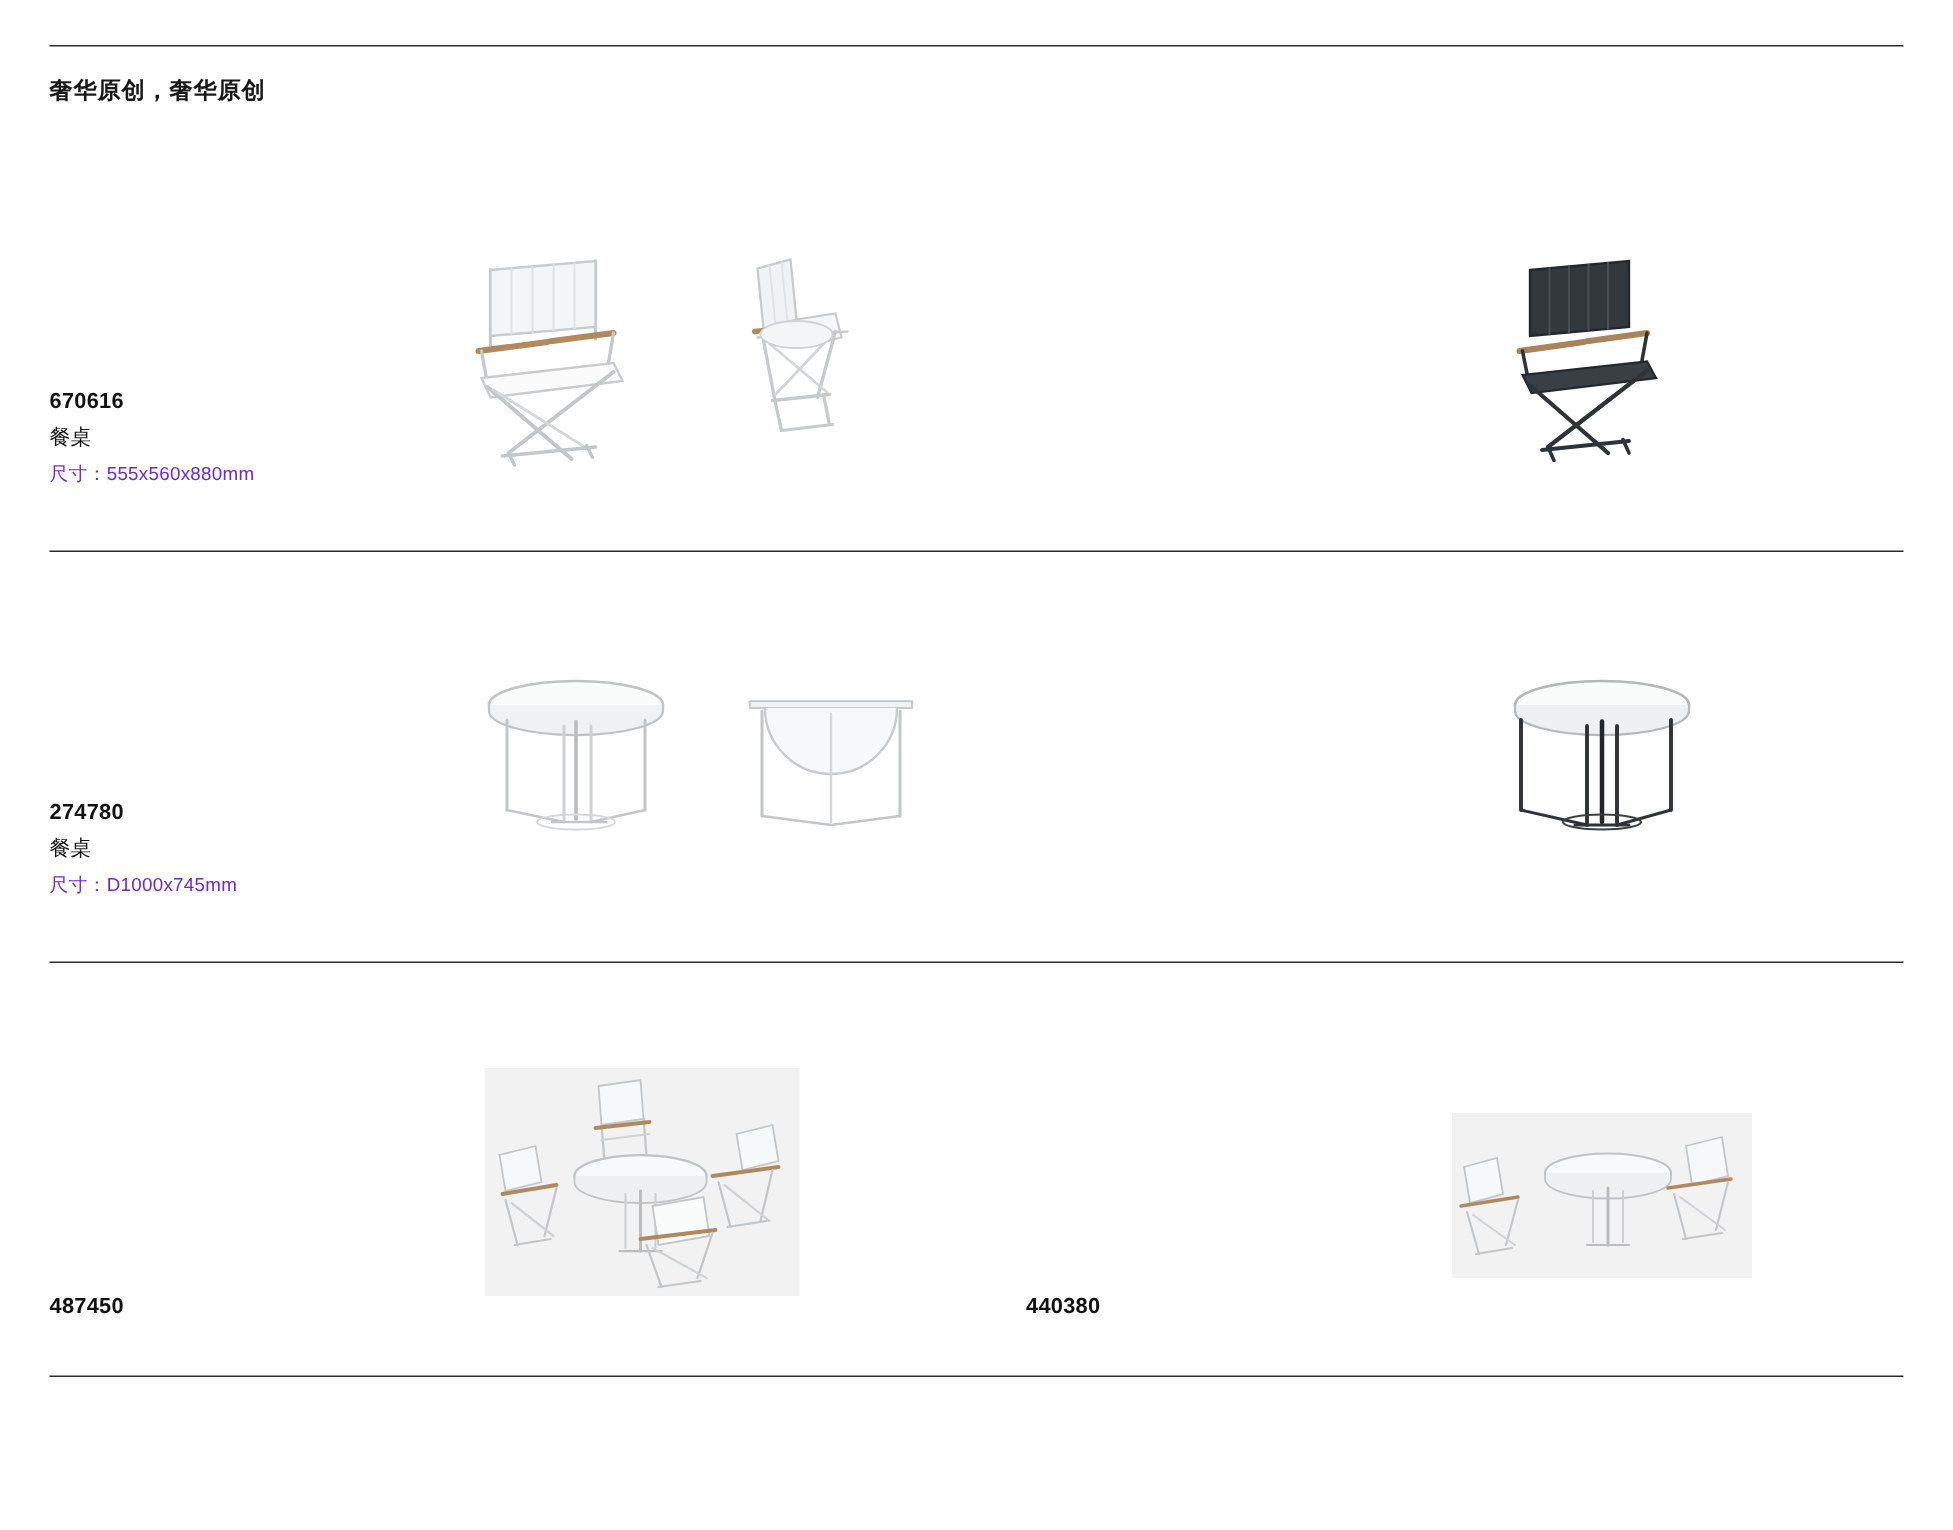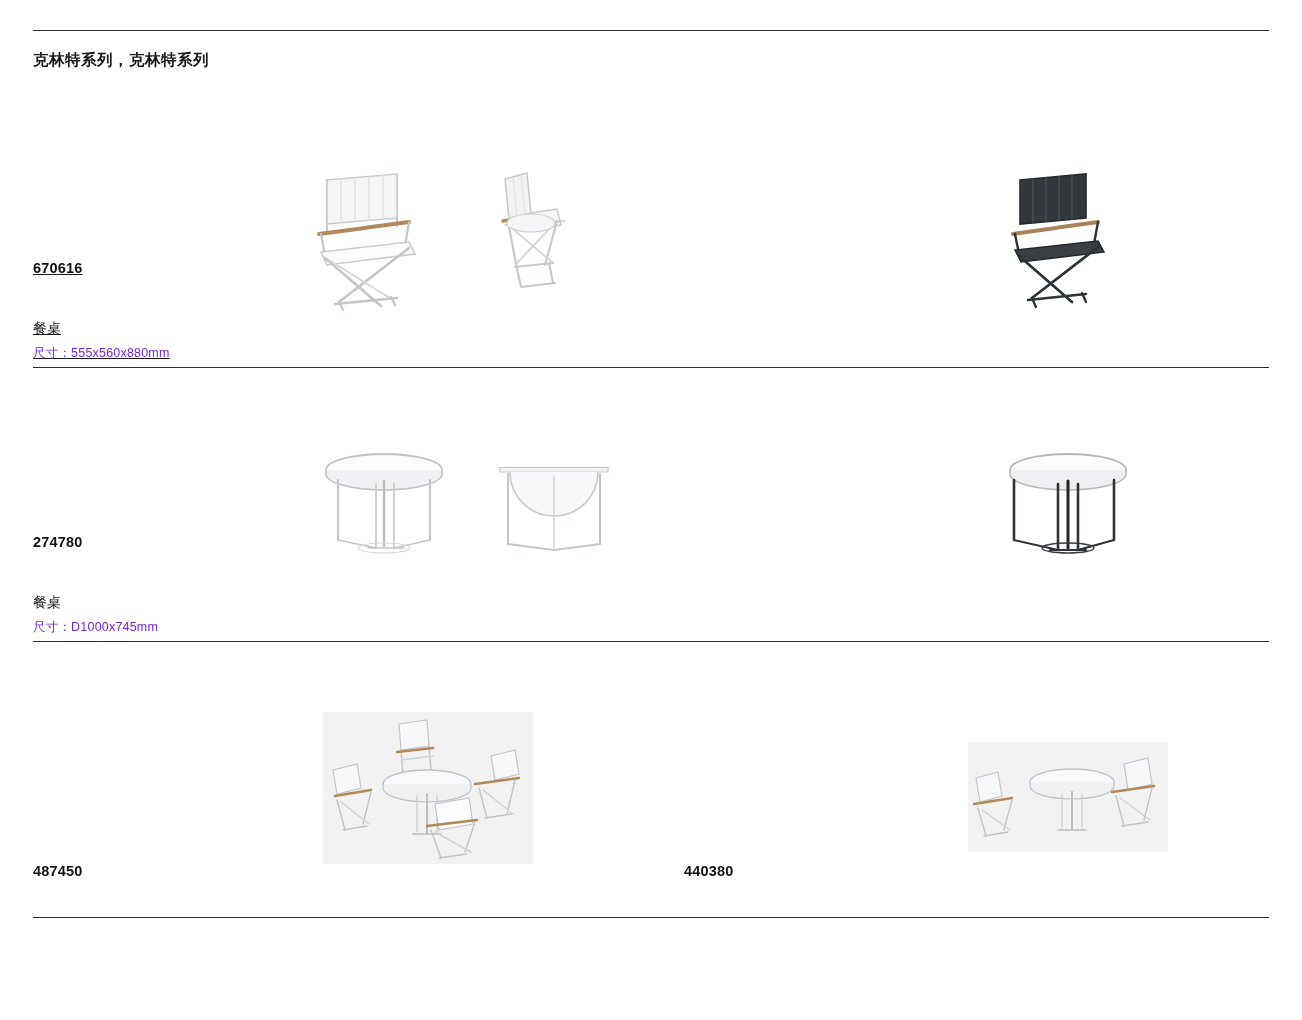--- a/index.html
+++ b/index.html
@@ -53,21 +53,20 @@
     font-weight: 700;
     color: #111;
     letter-spacing: 0.2px;
     line-height: 20px;
   }
   .meta .name {
     font-size: 14px;
     font-weight: 500;
     color: #141414;
     line-height: 26px;
-    margin-top: 37px;
   }
   .meta .dim {
     font-size: 12.5px;
     font-weight: 400;
     color: #6d28d9;
     line-height: 24px;
     letter-spacing: 0.2px;
   }
 
   .code-only {
@@ -87,25 +86,25 @@
     background: #f2f2f2;
   }
 </style>
 </head>
 <body>
 
 <div class="page">
 
   <div class="rule top"></div>
 
-  <div class="title">克林特系列，克林特系列</div>
+  <div class="title">奢华原创，奢华原创</div>
 
   <div class="row">
 
-    <div class="meta" style="top:258px;text-decoration:underline;">
+    <div class="meta" style="top:258px;">
       <div class="code">670616</div>
       <div class="name">餐桌</div>
       <div class="dim">尺寸：555x560x880mm</div>
     </div>
 
     <div class="figure" style="left:305px; top:160px;">
       <svg width="140" height="160" viewBox="0 0 140 160">
         <g fill="none" stroke="#b9bdc0" stroke-width="2.2" stroke-linecap="round">
 
           <path d="M22 20 L22 72" stroke="#c3c7ca"></path>

